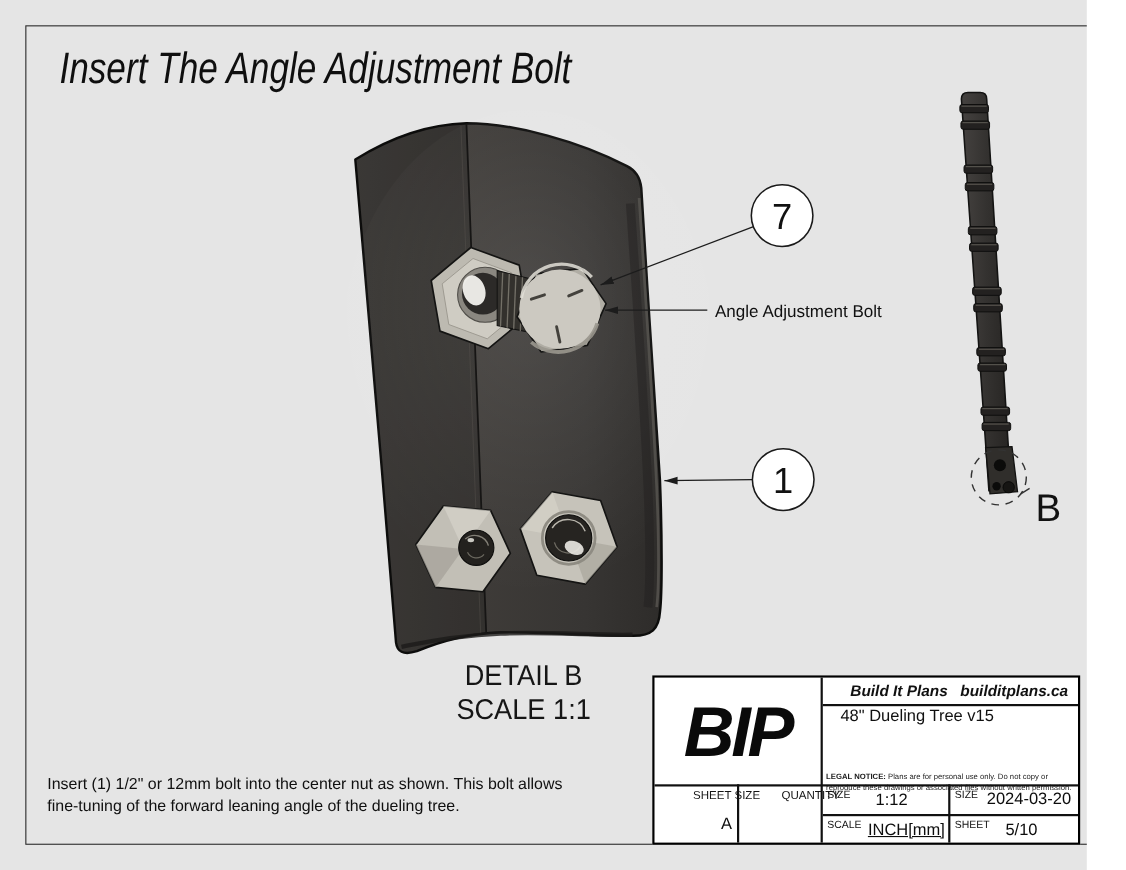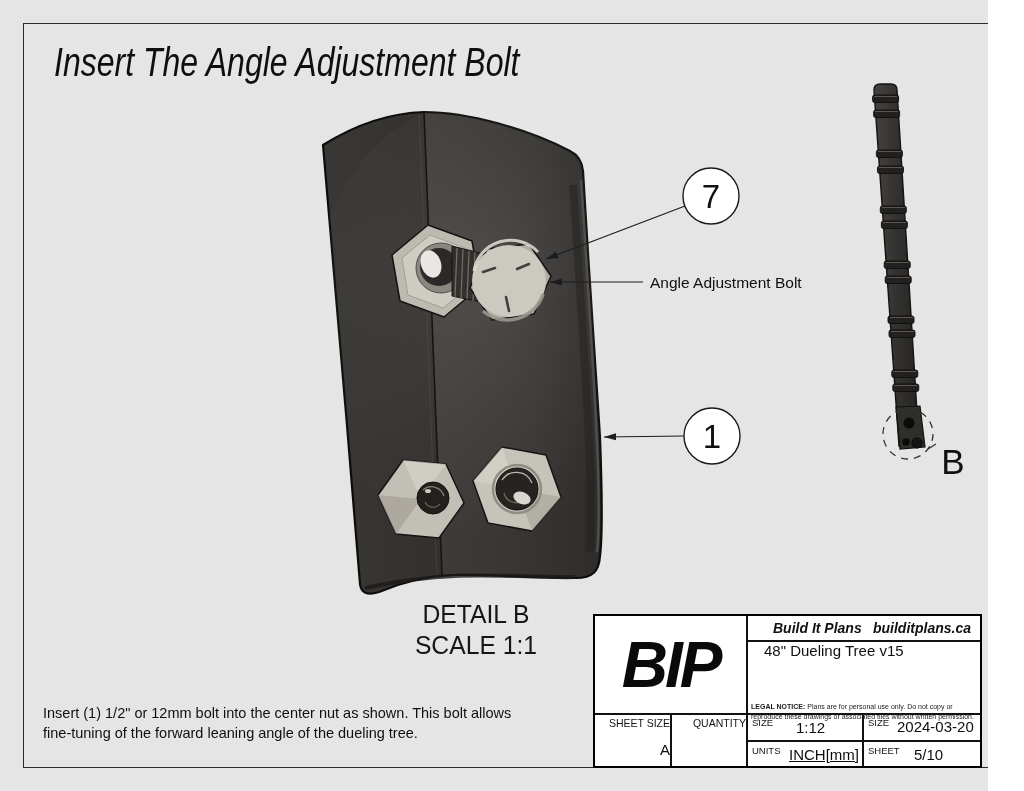--- a/index.html
+++ b/index.html
@@ -30,21 +30,21 @@
            font-style:italic;letter-spacing:-3px;color:#0a0a0a;}
   .tb-header{position:absolute;left:153px;top:0;width:232px;height:24px;display:flex;
              justify-content:space-between;align-items:center;padding:0 9px 0 25px;
              box-sizing:border-box;font-size:14px;font-weight:700;font-style:italic;}
   .tb-model{position:absolute;left:153px;top:26px;width:232px;padding-left:16px;
             box-sizing:border-box;font-size:15px;color:#101010;}
   .tb-legal{position:absolute;left:156px;top:86px;width:228px;font-size:7px;
             line-height:9.6px;color:#1a1a1a;}
   .tb-label{position:absolute;font-size:9.5px;color:#141414;}
   .tb-value{position:absolute;font-size:15px;color:#0d0d0d;}
-  .center{text-align:right;}
+  .center{text-align:center;padding-left:28px;}
 </style>
 </head>
 <body>
 
 <div class="canvas">
 
   <div class="sheet-border"></div>
 
   <h1 class="title">Insert The Angle Adjustment Bolt</h1>
 
@@ -265,20 +265,20 @@
 
     <div class="tb-label center" style="left:77px;top:101px;width:74px;font-size:10.5px;">QUANTITY</div>
     <div class="tb-value center" style="left:77px;top:125px;width:74px;"></div>
 
     <div class="tb-label" style="left:157px;top:101px;">SIZE</div>
     <div class="tb-value" style="left:201px;top:103px;">1:12</div>
 
     <div class="tb-label" style="left:273px;top:101px;">SIZE</div>
     <div class="tb-value" style="left:302px;top:102px;">2024-03-20</div>
 
-    <div class="tb-label" style="left:157px;top:129px;">UNITS</div>
+    <div class="tb-label" style="left:157px;top:129px;">SCALE</div>
     <div class="tb-value" style="left:194px;top:130px;text-decoration:underline;">INCH[mm]</div>
 
     <div class="tb-label" style="left:273px;top:129px;">SHEET</div>
     <div class="tb-value" style="left:319px;top:130px;">5/10</div>
   </div>
 
 </div>
 
 </body></html>

